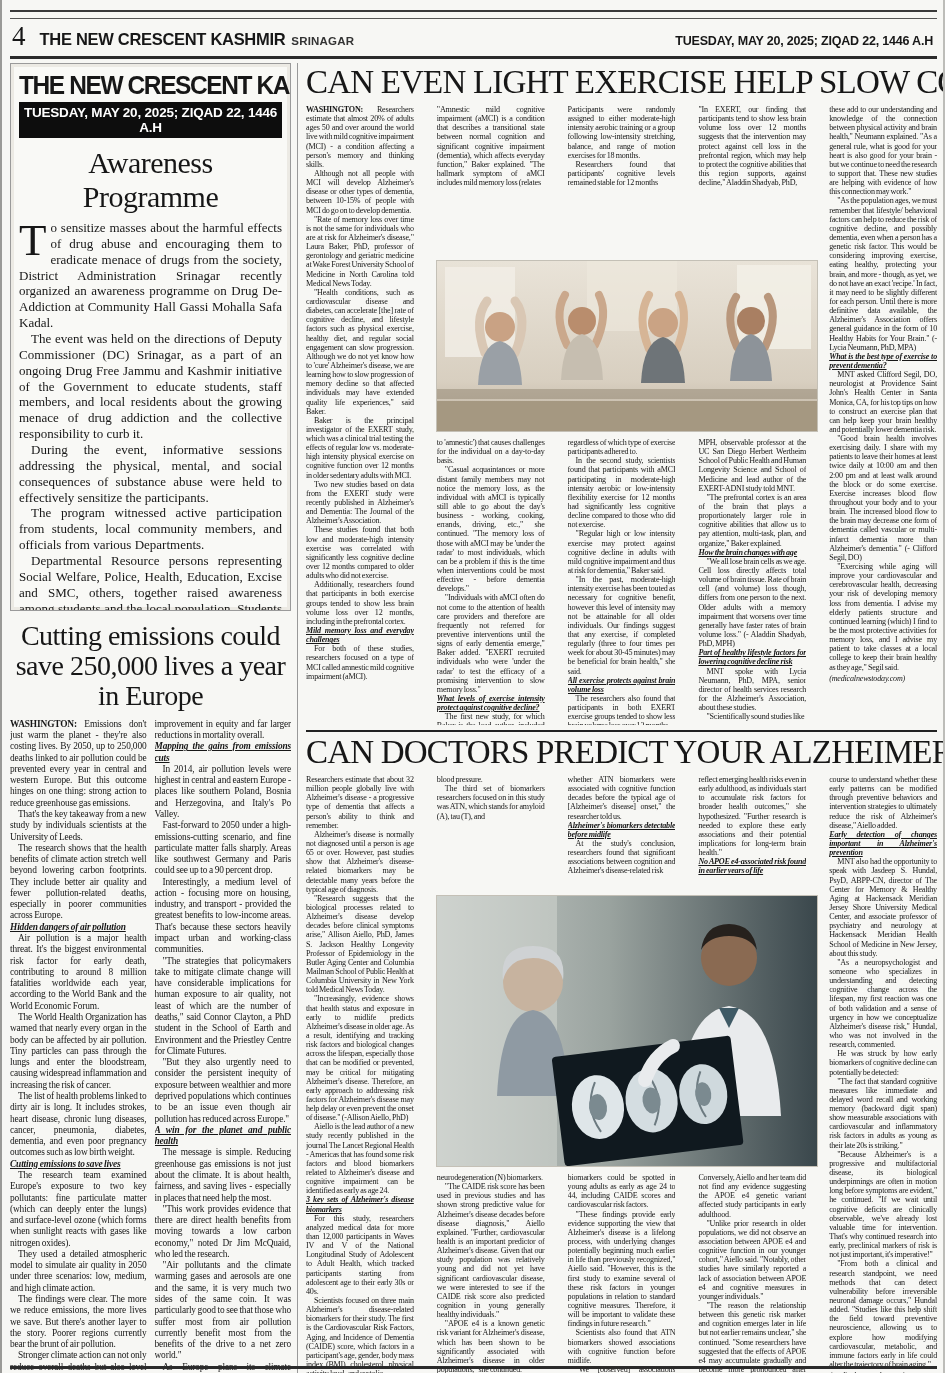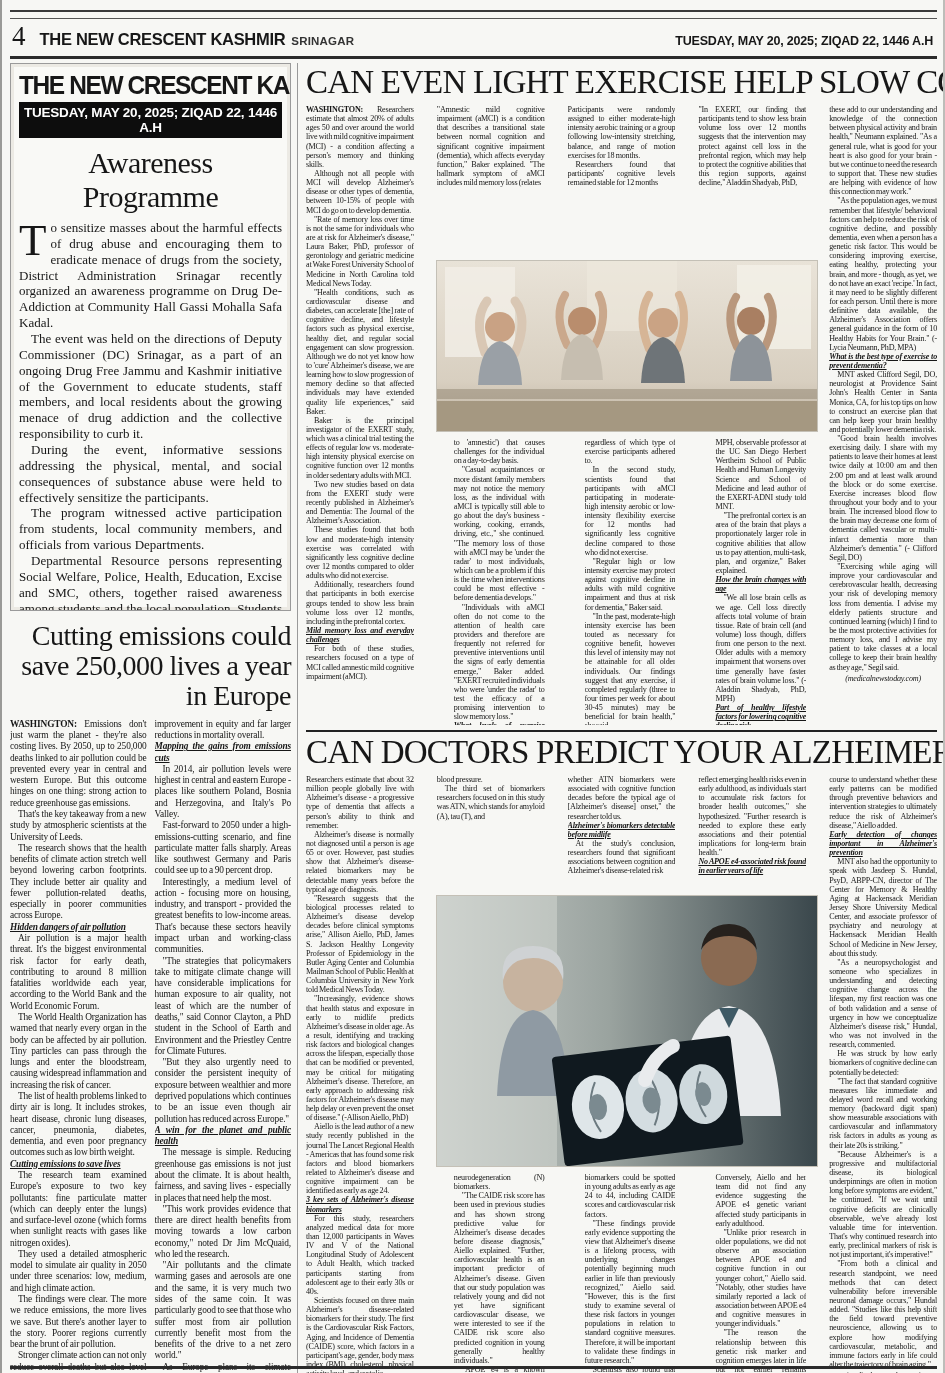--- a/index.html
+++ b/index.html
@@ -24,44 +24,44 @@
   .box-masthead{font-family:"Liberation Sans",sans-serif;font-weight:bold;font-size:24.5px;letter-spacing:-1.4px;
                 text-align:center;transform:scaleY(1.08);white-space:nowrap;}
   .box-datebar{background:#0d0d0d;color:#fff;font-family:"Liberation Sans",sans-serif;font-weight:bold;
                font-size:13.5px;text-align:center;padding:3px 0;margin-top:3px;letter-spacing:-.2px;}
   .aw-title{font-size:30px;font-weight:normal;text-align:center;margin:8px 0 6px;letter-spacing:-.5px;}
   .aw-body{font-size:13px;line-height:1.22;text-align:justify;}
   .aw-body .para{margin:0;text-indent:12px;}
   .aw-body .para.dropped{text-indent:0;}
   .dropcap{float:left;font-size:45px;line-height:.8;padding:2px 4px 0 0;font-family:"Liberation Serif",serif;}
   
-  .em-title{font-size:28px;font-weight:normal;text-align:right;line-height:1.08;margin:10px 0 7px;letter-spacing:-.5px;}
+  .em-title{font-size:28px;font-weight:normal;text-align:center;line-height:1.08;margin:10px 0 7px;letter-spacing:-.5px;}
   .em-cols{display:flex;gap:8px;height:688px;overflow:hidden;}
   .em-col{flex:1;min-width:0;font-size:9.4px;line-height:1.2;text-align:justify;overflow:hidden;
           letter-spacing:-.15px;word-spacing:-.5px;}
   
   .art-h1{font-size:33px;font-weight:normal;text-align:center;margin:1px 0 4px;letter-spacing:-.8px;
           white-space:nowrap;transform-origin:center;}
   .art-sep{border-top:2px solid #222;margin:5px 0 2px;}
   .art-body{position:relative;display:flex;gap:23px;overflow:hidden;}
   .art1 .art-body{height:620px;}
   .art2 .art-body{height:626px;}
   .col{flex:1;min-width:0;font-size:8.1px;line-height:1.13;text-align:justify;overflow:hidden;
        letter-spacing:-.2px;word-spacing:-.6px;}
   .col.split{display:flex;flex-direction:column;}
   .seg{overflow:hidden;}
   .art1 .seg-top{height:155px;flex:none;}
   .art1 .ph-spacer{height:178px;flex:none;}
   .art2 .seg-top{height:120px;flex:none;}
   .art2 .ph-spacer{height:278px;flex:none;}
-  .seg-bot{flex:1;overflow:hidden;margin-left:17px;}
+  .seg-bot{flex:1;overflow:hidden;}
   .para{margin:0;text-indent:8px;}
   .para:first-child{text-indent:0;}
   .subhead{margin:0;font-style:italic;font-weight:bold;text-decoration:underline;}
-  .credit{margin:2px 0 0;text-align:center;font-style:italic;}
+  .credit{margin:2px 0 0;text-align:left;font-style:italic;}
   
   .photo{position:absolute;overflow:hidden;border:1px solid #c4c0b6;box-sizing:border-box;}
   .photo svg{display:block;}
   .photo1{left:130px;top:155px;width:382px;height:172px;}
   .photo2{left:130px;top:120px;width:382px;height:272px;}
   
   .page-bottom-rule{position:absolute;left:8px;right:6px;bottom:4px;border-top:3px solid #2b2b2b;}
 </style>
 </head>
 <body>
@@ -93,21 +93,21 @@
             <p class="para">The program witnessed active participation from students, local community members, and officials from various Departments.</p>
             <p class="para">Departmental Resource persons representing Social Welfare, Police, Health, Education, Excise and SMC, others, together raised awareness among students and the local population. Students contributed through speeches, skits, and discussions, further emphasizing the message.</p>
           </div>
       </div>
 
       <section class="emissions">
         <h2 class="em-title">Cutting emissions could save 250,000 lives a year in Europe</h2>
         <div class="em-cols">
           <div class="em-col">
               <p class="para"><b>WASHINGTON: </b>Emissions don't just warm the planet - they're also costing lives. By 2050, up to 250,000 deaths linked to air pollution could be prevented every year in central and western Europe. But this outcome hinges on one thing: strong action to reduce greenhouse gas emissions.</p>
-              <p class="para">That's the key takeaway from a new study by atmospheric scientists at the University of Leeds.</p>
+              <p class="para">That's the key takeaway from a new study by individuals scientists at the University of Leeds.</p>
               <p class="para">The research shows that the health benefits of climate action stretch well beyond lowering carbon footprints. They include better air quality and fewer pollution-related deaths, especially in poorer communities across Europe.</p>
               <p class="subhead">Hidden dangers of air pollution</p>
               <p class="para">Air pollution is a major health threat. It's the biggest environmental risk factor for early death, contributing to around 8 million fatalities worldwide each year, according to the World Bank and the World Economic Forum.</p>
               <p class="para">The World Health Organization has warned that nearly every organ in the body can be affected by air pollution. Tiny particles can pass through the lungs and enter the bloodstream, causing widespread inflammation and increasing the risk of cancer.</p>
               <p class="para">The list of health problems linked to dirty air is long. It includes strokes, heart disease, chronic lung diseases, cancer, pneumonia, diabetes, dementia, and even poor pregnancy outcomes such as low birth weight.</p>
               <p class="subhead">Cutting emissions to save lives</p>
               <p class="para">The research team examined Europe's exposure to two key pollutants: fine particulate matter (which can deeply enter the lungs) and surface-level ozone (which forms when sunlight reacts with gases like nitrogen oxides).</p>
               <p class="para">They used a detailed atmospheric model to simulate air quality in 2050 under three scenarios: low, medium, and high climate action.</p>
               <p class="para">The findings were clear. The more we reduce emissions, the more lives we save. But there's another layer to the story. Poorer regions currently bear the brunt of air pollution.</p>
               <p class="para">Stronger climate action can not only reduce overall deaths but also level the playing field.</p>

